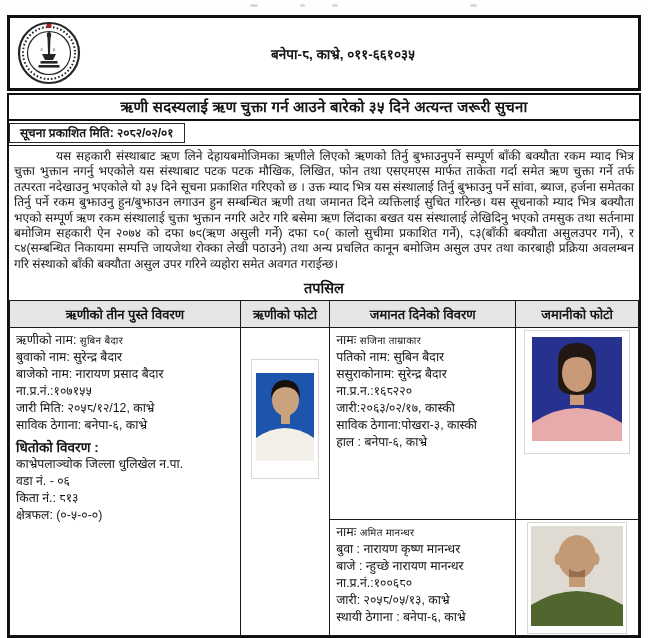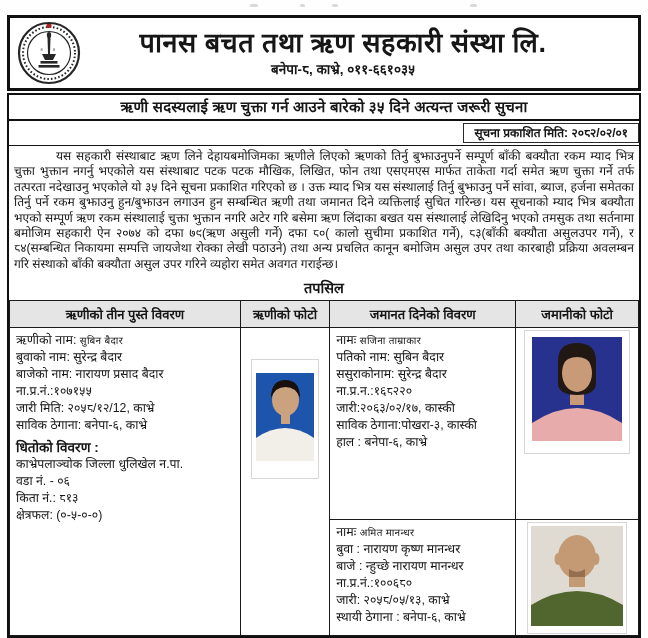--- a/index.html
+++ b/index.html
@@ -23,21 +23,21 @@
   .org-name{font-size:27px;font-weight:700;letter-spacing:.5px;line-height:30px;}
   .org-addr{font-size:13.5px;font-weight:700;margin-top:2px;}
 
   .doc-box{margin:2px 7px 0 7px;border:2px solid #101010;background:#fff;}
 
   .banner{
     text-align:center;font-size:15px;font-weight:800;
     padding:1px 2px 3px 2px;border-bottom:2.5px solid #101010;letter-spacing:.2px;
   }
   .date-strip{
-    text-align:right;padding:2px 0;border-bottom:1.5px solid #101010;
+    text-align:left;padding:2px 0;border-bottom:1.5px solid #101010;
   }
   .date-strip span{
     display:inline-block;border:1px solid #2a2a2a;padding:0 10px 1px 10px;
     font-size:12px;font-weight:700;
   }
   .body-text{
     padding:3px 5px 4px 5px;font-size:12.1px;line-height:15.4px;
     text-align:justify;text-indent:42px;font-weight:400;
   }
   .tapasil{text-align:center;font-weight:800;font-size:14.5px;padding:1px 0 3px 0;}
@@ -82,21 +82,20 @@
         <path d="M31.5 17 L34.5 17 L34 34 L32 34 Z" fill="#262626"></path>
         <ellipse cx="33" cy="15" rx="2.2" ry="3" fill="#262626"></ellipse>
         <path d="M26 34 L40 34 L37 40 L29 40 Z" fill="#262626"></path>
         <rect x="24.5" y="41" width="17" height="2.6" fill="#262626"></rect>
         <rect x="22.5" y="45" width="21" height="2.6" fill="#262626"></rect>
         <text x="24" y="31" font-size="4.5" fill="#262626">॥</text>
         <text x="36.5" y="31" font-size="4.5" fill="#262626">॥</text>
       </svg>
     </div>
     <div class="header-text">
-      <div class="org-name">पानस बचत तथा ऋण सहकारी संस्था लि.</div>
       <div class="org-addr">बनेपा-८, काभ्रे, ०११-६६१०३५</div>
     </div>
   </div>
 
   <div class="doc-box">
 
     <div class="banner">ऋणी सदस्यलाई ऋण चुक्ता गर्न आउने बारेको ३५ दिने अत्यन्त जरूरी सुचना</div>
 
     <div class="date-strip">
       <span>सूचना प्रकाशित मिति: २०८२/०२/०१</span>

